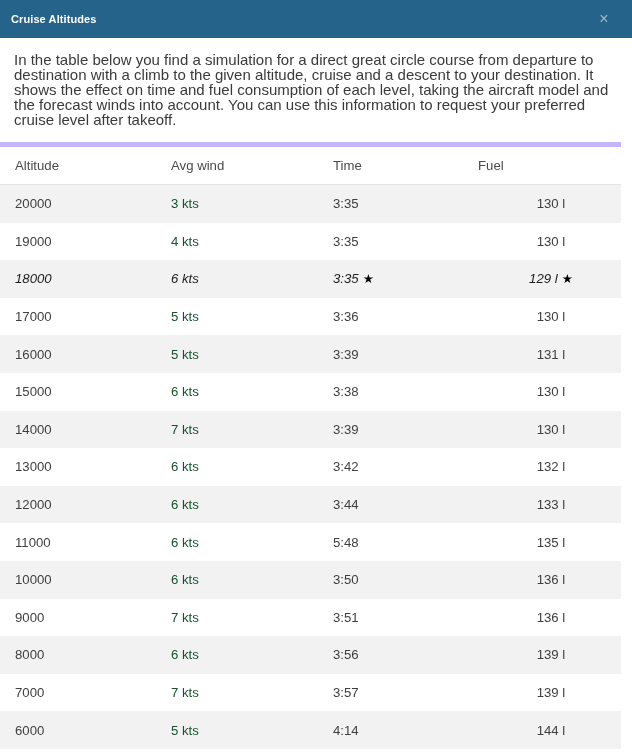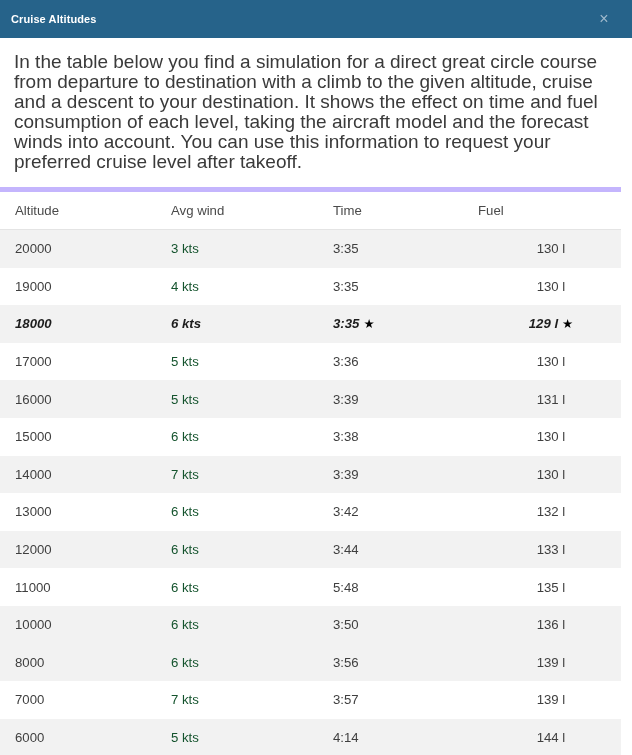--- a/index.html
+++ b/index.html
@@ -60,22 +60,22 @@
     font-family: "Liberation Sans", sans-serif;
   }
 
   
   .content {
     padding: 0;
     background: #ffffff;
   }
   .intro {
     color: #3a3a3a;
-    font-size: 19px;
-    line-height: 20px;
+    font-size: 15px;
+    line-height: 15px;
     padding: 14px 14px 0 14px;
     margin: 0;
     text-align: left;
   }
 
   
   .table-wrap {
     margin-top: 15px;
     border-top: 5px solid #c4b5fd;
     width: 621px;
@@ -113,21 +113,21 @@
   .col-wind  { width: 162px; padding-left: 3px !important; }
   .col-time  { width: 145px; padding-left: 0 !important; }
   .col-fuel  { width: 146px; padding-left: 0 !important; text-align: center; }
 
   th.col-alt  { padding-left: 15px !important; }
   th.col-wind { padding-left: 3px !important; }
 
   .wind { color: #14532d; }
 
   tr.best td .cell {
-    font-weight: bold;
+    font-weight: normal;
     font-style: italic;
     color: #1d1d1d;
   }
   .star {
     color: #000000;
     font-style: normal;
     font-weight: normal;
     font-size: 12.5px;
     margin-left: 4px;
     display: inline-block;
@@ -228,20 +228,26 @@
               <td class="col-wind"><span class="cell wind">6 kts</span></td>
               <td class="col-time"><span class="cell">5:48</span></td>
               <td class="col-fuel"><span class="cell">135 l</span></td>
             </tr>
             <tr class="odd">
               <td class="col-alt"><span class="cell">10000</span></td>
               <td class="col-wind"><span class="cell wind">6 kts</span></td>
               <td class="col-time"><span class="cell">3:50</span></td>
               <td class="col-fuel"><span class="cell">136 l</span></td>
             </tr>
+            <tr class="even">
+              <td class="col-alt"><span class="cell">9000</span></td>
+              <td class="col-wind"><span class="cell wind">7 kts</span></td>
+              <td class="col-time"><span class="cell">3:51</span></td>
+              <td class="col-fuel"><span class="cell">136 l</span></td>
+            </tr>
             <tr class="odd">
               <td class="col-alt"><span class="cell">8000</span></td>
               <td class="col-wind"><span class="cell wind">6 kts</span></td>
               <td class="col-time"><span class="cell">3:56</span></td>
               <td class="col-fuel"><span class="cell">139 l</span></td>
             </tr>
             <tr class="even">
               <td class="col-alt"><span class="cell">7000</span></td>
               <td class="col-wind"><span class="cell wind">7 kts</span></td>
               <td class="col-time"><span class="cell">3:57</span></td>

